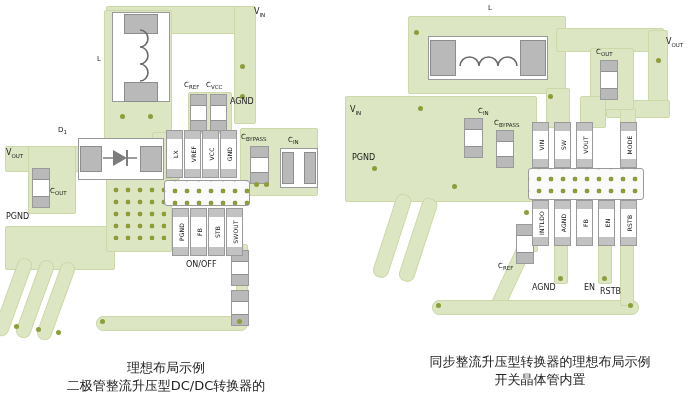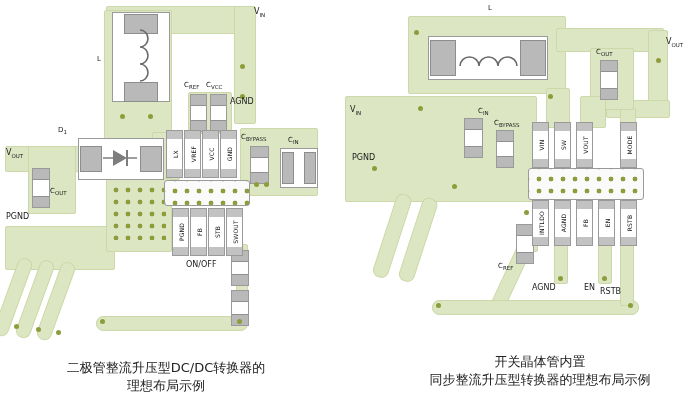--- a/index.html
+++ b/index.html
@@ -148,22 +148,22 @@
       <span>V</span><sub>IN</sub>
     </div>
     <div class="lbl" style="left:230px;top:98px;">AGND</div>
     <div class="lbl" style="left:6px;top:149px;">
       <span>V</span><sub>OUT</sub>
     </div>
     <div class="lbl" style="left:6px;top:213px;">PGND</div>
     <div class="lbl" style="left:186px;top:261px;">ON/OFF</div>
 
     <div class="caption" style="left:10px;top:359px;width:312px;">
+      <div>理想布局示例</div>
       <div>二极管整流升压型DC/DC转换器的</div>
-      <div>理想布局示例</div>
     </div>
   </div>
 
   <div style="position:absolute;inset:0;">
 
     <div class="pour" style="left:408px;top:16px;width:156px;height:76px;"></div>
     <div class="pour" style="left:556px;top:28px;width:106px;height:22px;"></div>
     <div class="pour" style="left:648px;top:30px;width:18px;height:86px;"></div>
     <div class="pour" style="left:606px;top:100px;width:62px;height:16px;"></div>
     <div class="pour" style="left:620px;top:108px;width:14px;height:18px;"></div>
@@ -254,19 +254,19 @@
     </div>
     <div class="lbl" style="left:350px;top:106px;">
       <span>V</span><sub>IN</sub>
     </div>
     <div class="lbl" style="left:352px;top:154px;">PGND</div>
     <div class="lbl" style="left:532px;top:284px;">AGND</div>
     <div class="lbl" style="left:584px;top:284px;">EN</div>
     <div class="lbl" style="left:600px;top:288px;">RSTB</div>
 
     <div class="caption" style="left:380px;top:353px;width:320px;">
+      <div>同步整流升压型转换器的理想布局示例</div>
       <div>开关晶体管内置</div>
-      <div>同步整流升压型转换器的理想布局示例</div>
     </div>
   </div>
 
 
 </div>
 
 </body></html>

